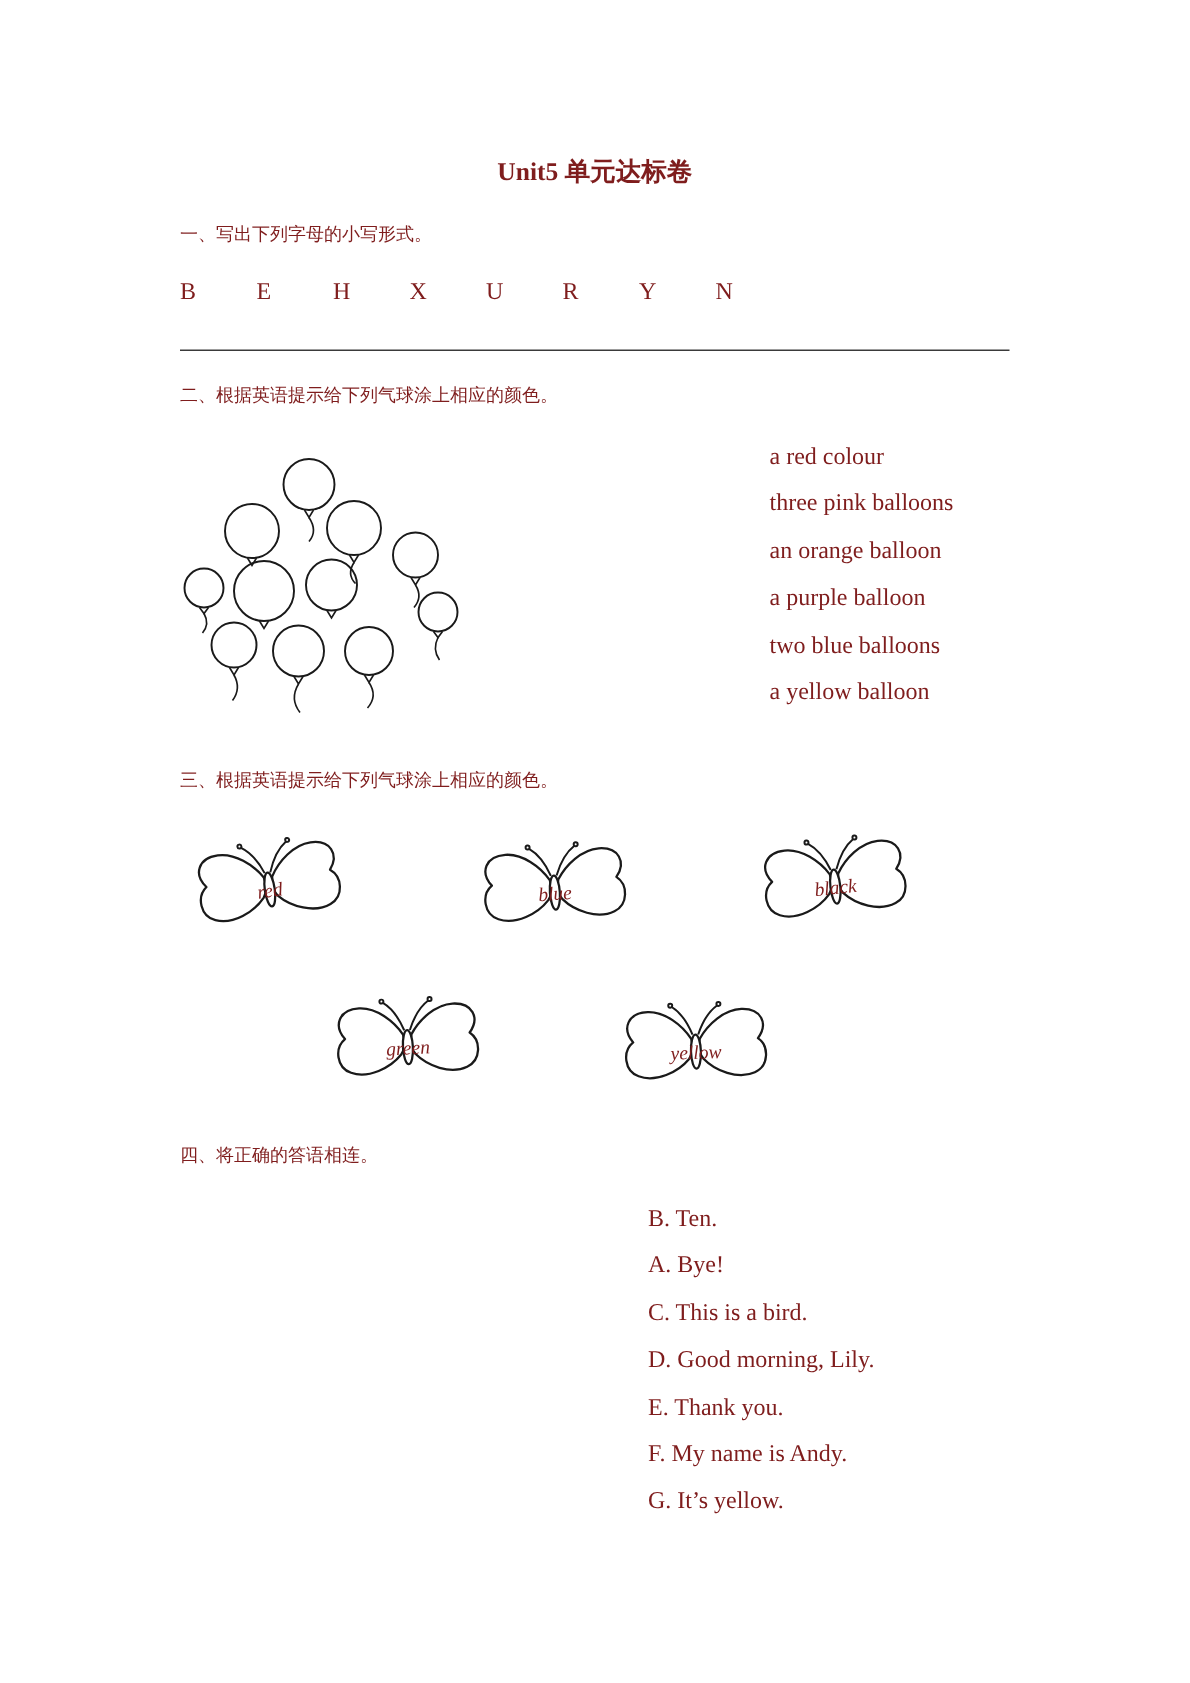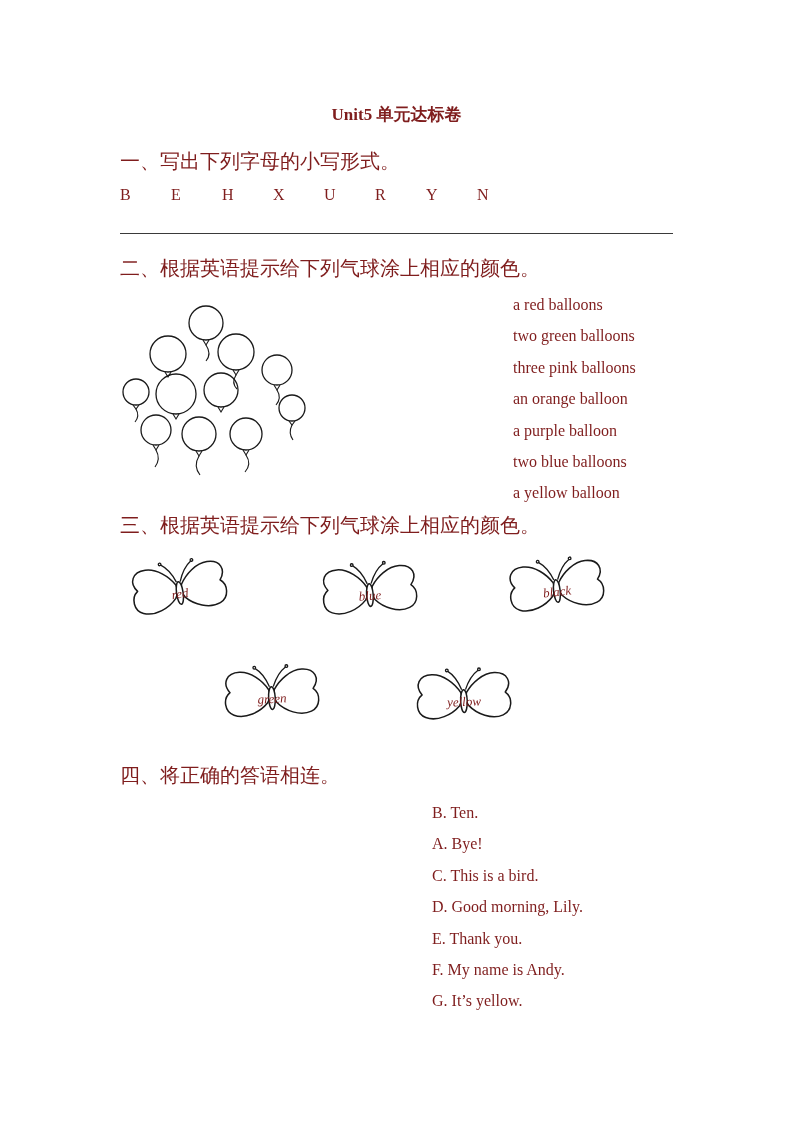--- a/index.html
+++ b/index.html
@@ -15,21 +15,21 @@
     font-size: 16px;
     overflow: hidden;
   }
   .abs { position: absolute; }
   .title {
     top: 103px; left: 0; width: 100%;
     text-align: center;
     font-weight: bold;
     font-size: 17px;
   }
-  .heading { font-size: 20px; white-space: nowrap; }
+  .heading { font-size: 12px; white-space: nowrap; }
   .letters-row { display: flex; }
   .letter { width: 51px; flex: 0 0 51px; }
   .answer-line {
     border-top: 1px solid #3a3a3a;
     height: 0;
   }
   .hint-list, .q-list, .a-list { line-height: 31.4px; white-space: nowrap; }
   .butterfly { width: 104px; height: 88px; }
   .butterfly svg { display: block; }
   .bfly-label {
@@ -119,22 +119,21 @@
           <path d="M34 150 q5 9 -1 17"></path>
         <path d="M74 151 l3 5 l3 -5"></path>  
           <path d="M77 156 q-6 10 1 19"></path>
         <path d="M121 150 l3 5 l3 -5"></path> 
           <path d="M124 155 q6 9 -1 17"></path>
       </g>
     </svg>
   </div>
 
   <div class="abs hint-list" style="left:513px; top:289px;">
-    <div>a red balloons</div>
-    <div>two green balloons</div>
+    <div>a red colour</div>
     <div>three pink balloons</div>
     <div>an orange balloon</div>
     <div>a purple balloon</div>
     <div>two blue balloons</div>
     <div>a yellow balloon</div>
   </div>
 
   <div class="abs heading" style="left:120px; top:512px;">三、根据英语提示给下列气球涂上相应的颜色。</div>
 
   <div class="abs butterfly rot-a" style="left:128px; top:550px;">

